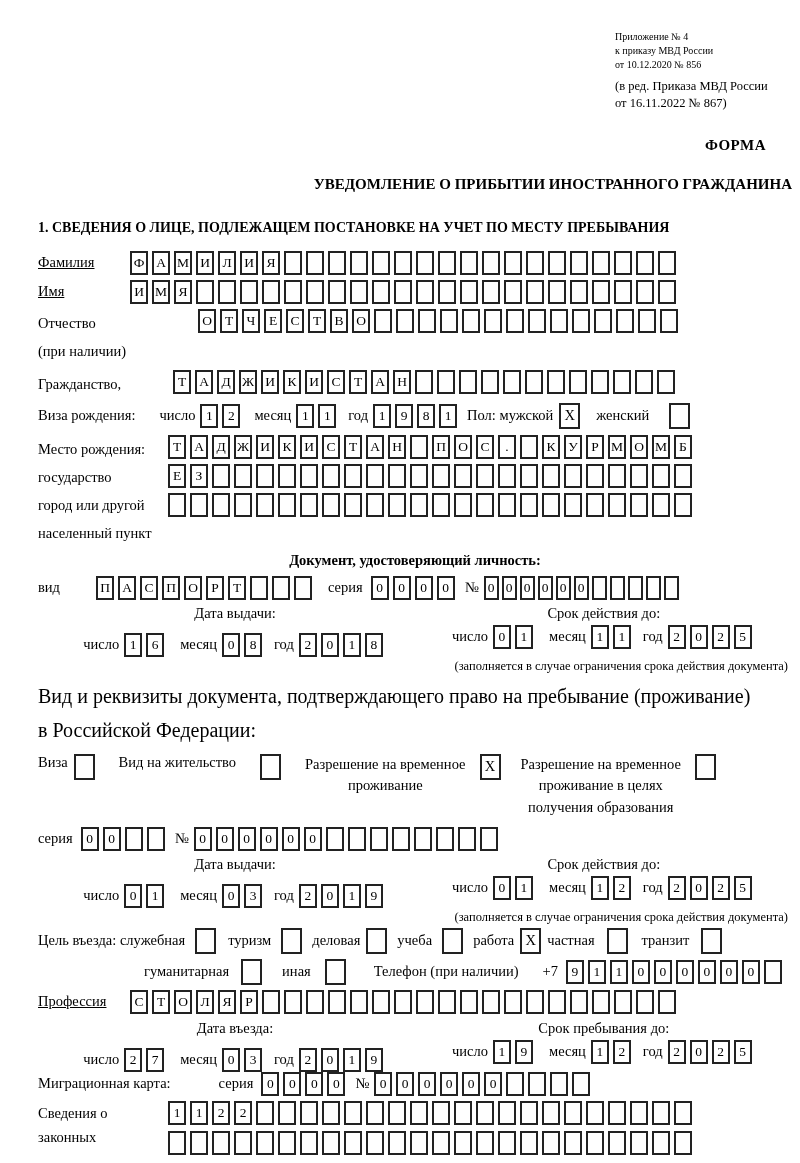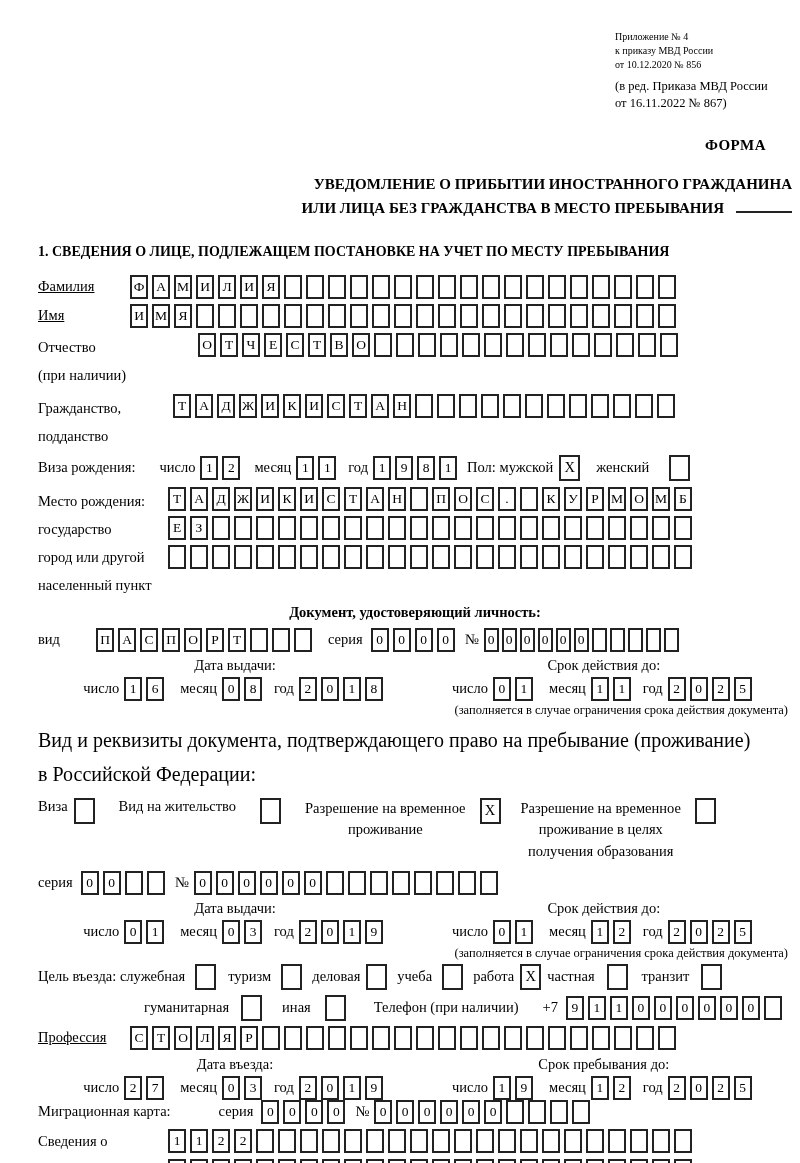--- a/index.html
+++ b/index.html
@@ -34,21 +34,21 @@
     font-size:14.5px; background:#fff;
   }
   .w92 { width:92px;text-decoration:underline; } .w160 { width:160px; } .w135 { width:135px; } .w130 { width:130px; }
   .ml6{margin-left:6px;} .ml8{margin-left:8px;} .ml10{margin-left:10px;} .ml12{margin-left:12px;}
   .ml14{margin-left:14px;} .ml16{margin-left:16px;} .ml20{margin-left:20px;} .ml24{margin-left:24px;} .ml28{margin-left:28px;}
   .mr5{margin-right:5px;} .mr8{margin-right:8px;}
 
   .doc-head { text-align:center; font-weight:bold; font-size:14.5px; margin:4px 0 7px; }
   .dates { display:flex; margin-top:3px; }
   .dcol { display:flex; flex-direction:column; align-items:center; }
-  .dcol.left { margin-left:26px; width:342px; }
+  .dcol.left { margin-left:26px; width:342px;gap:8px; }
   .dcol.right { margin-left:46px; }
   .dhead { font-size:14.5px; margin-bottom:3px; }
   .dline { display:flex; align-items:center; }
   .dw { font-size:14.5px; margin-right:5px; flex:none; }
   .note { font-size:12.5px; text-align:right; padding-right:4px; margin-top:2px; margin-bottom:3px; }
   .intro { font-size:20px; line-height:1.7; margin-top:5px; }
   .permits { display:flex; align-items:flex-start; margin:7px 0 8px; font-size:14.5px; }
   .permit-block { text-align:center; line-height:1.5; }
 </style>
 </head>
@@ -60,21 +60,20 @@
   <div>от 10.12.2020 № 856</div>
 </div>
 <div class="hdr-edit">
   <div>(в ред. Приказа МВД России</div>
   <div>от 16.11.2022 № 867)</div>
 </div>
 <div class="forma">ФОРМА</div>
 
 <div class="title">
   <div>УВЕДОМЛЕНИЕ О ПРИБЫТИИ ИНОСТРАННОГО ГРАЖДАНИНА</div>
-  <div><span>ИЛИ ЛИЦА БЕЗ ГРАЖДАНСТВА В МЕСТО ПРЕБЫВАНИЯ</span><span class="blank-line"></span></div>
 </div>
 
 <div class="sec">1. СВЕДЕНИЯ О ЛИЦЕ, ПОДЛЕЖАЩЕМ ПОСТАНОВКЕ НА УЧЕТ ПО МЕСТУ ПРЕБЫВАНИЯ</div>
 
 <div class="row">
   <span class="lbl w92">Фамилия</span>
   <div class="cells">
       <span class="cell">Ф</span>
       <span class="cell">А</span>
       <span class="cell">М</span>
@@ -158,21 +157,20 @@
       <span class="cell"></span>
       <span class="cell"></span>
       <span class="cell"></span>
       <span class="cell"></span>
       <span class="cell"></span>
     </div>
 </div>
 <div class="row top">
   <div class="lblcol w135">
     <div>Гражданство,</div>
-    <div>подданство</div>
   </div>
   <div class="cells">
       <span class="cell">Т</span>
       <span class="cell">А</span>
       <span class="cell">Д</span>
       <span class="cell">Ж</span>
       <span class="cell">И</span>
       <span class="cell">К</span>
       <span class="cell">И</span>
       <span class="cell">С</span>

